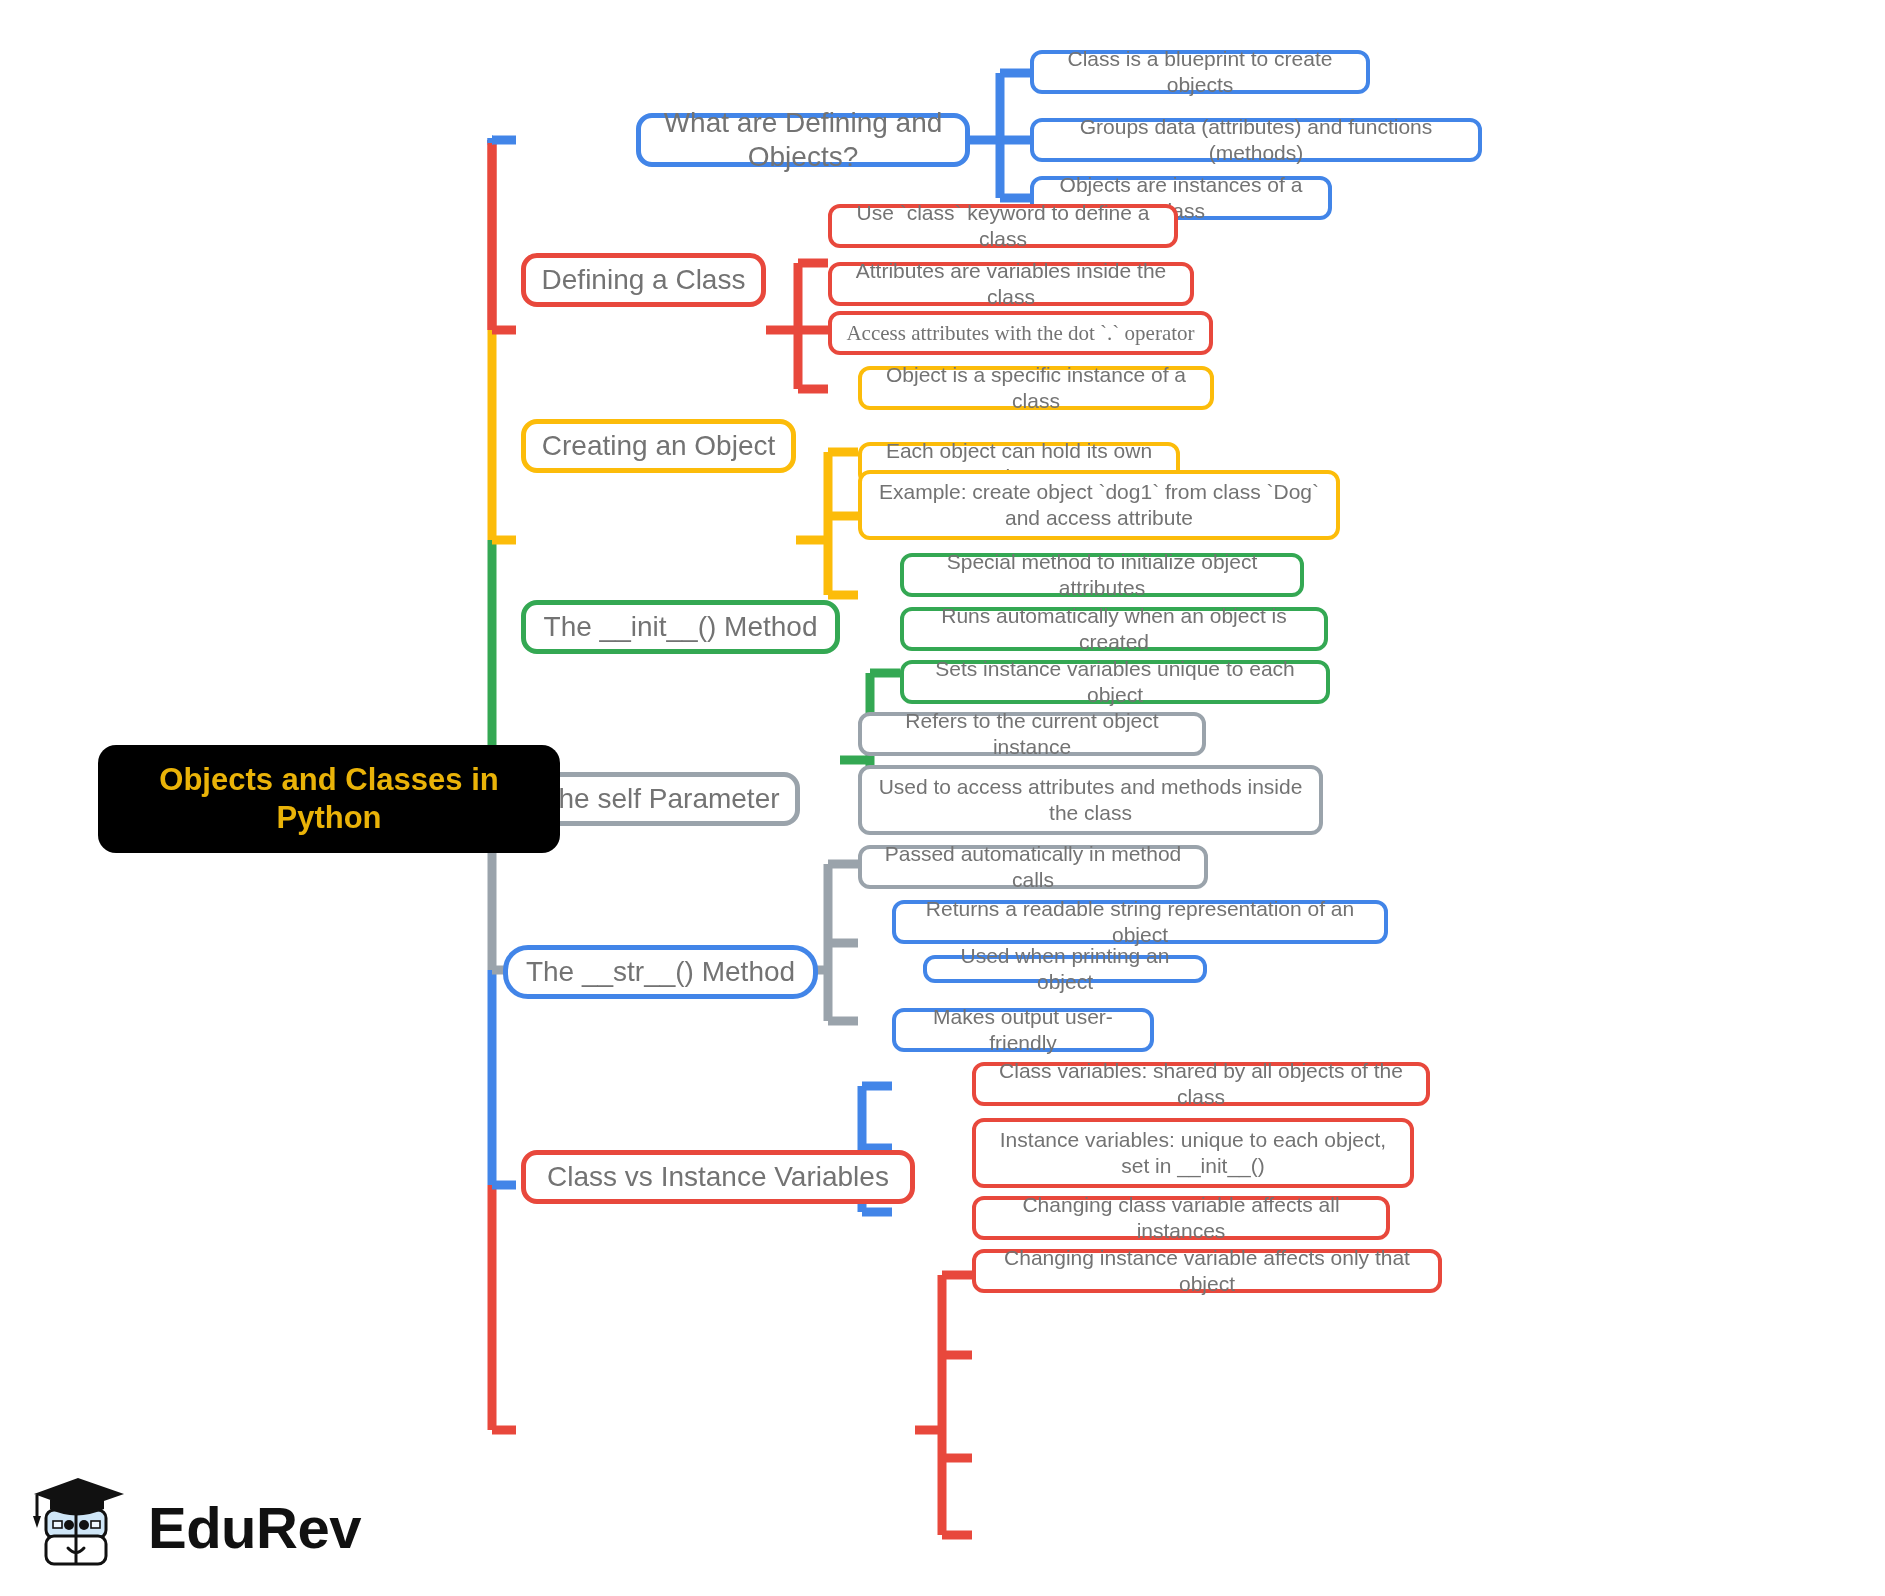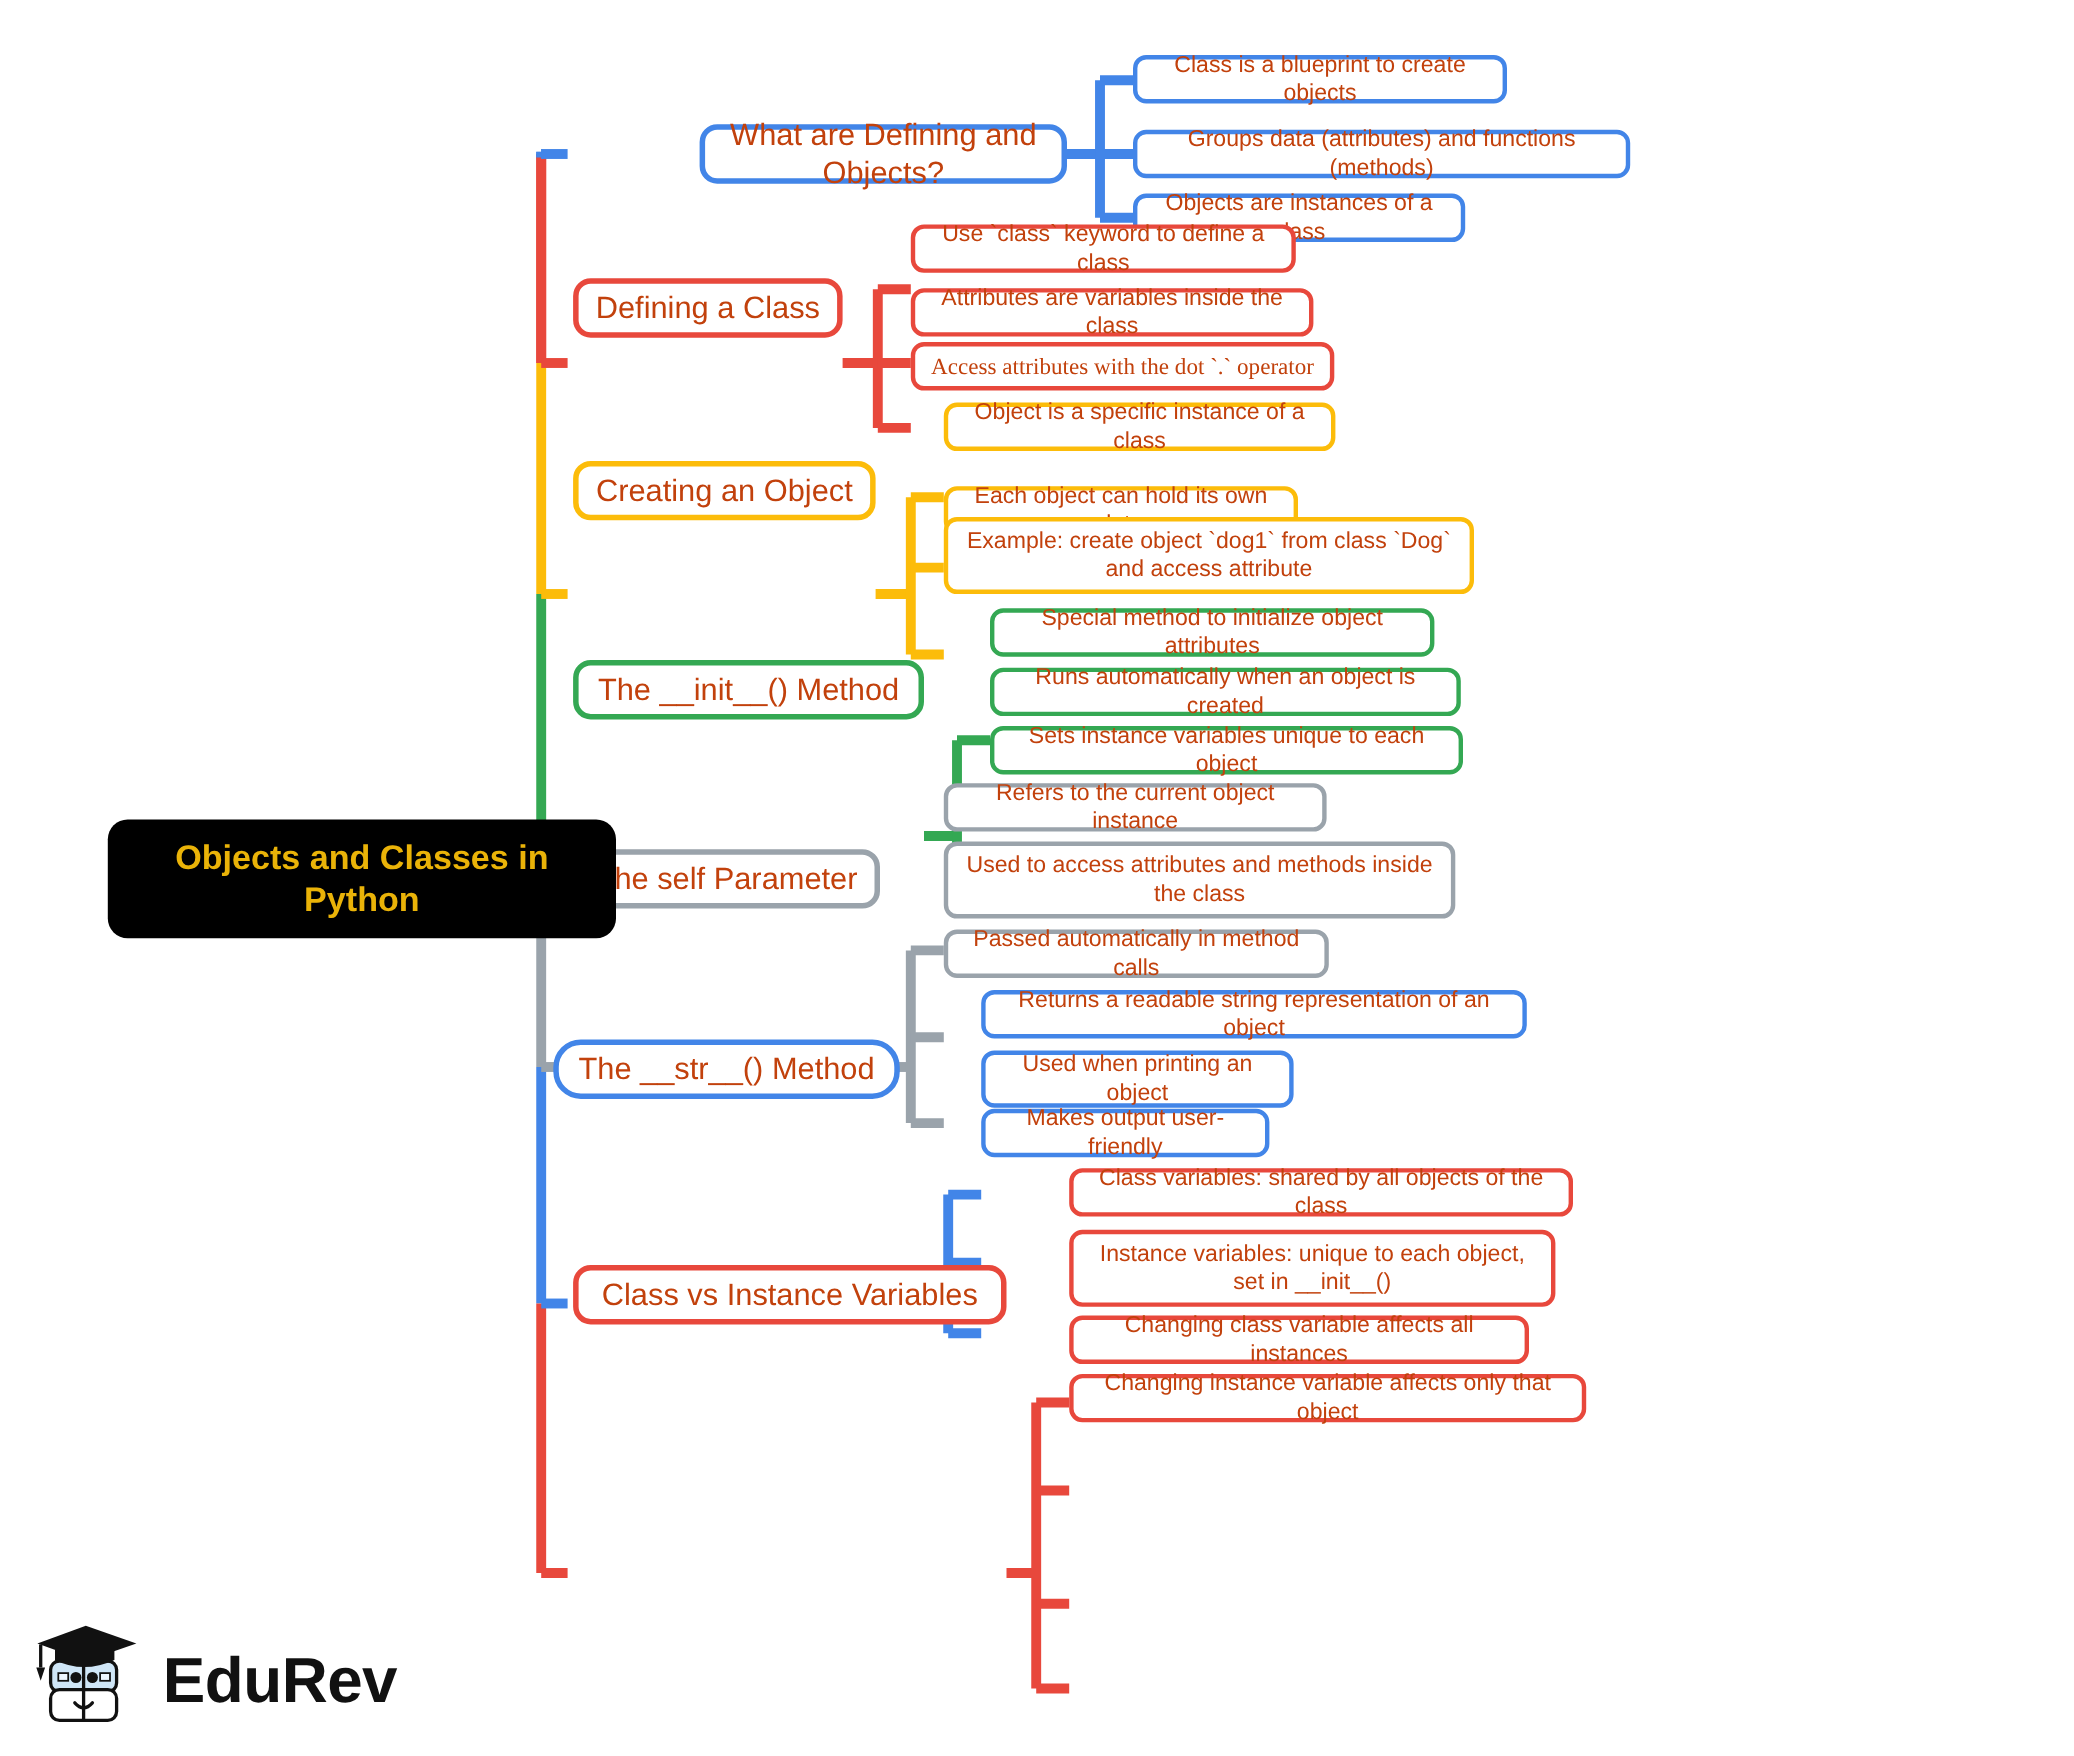--- a/index.html
+++ b/index.html
@@ -14,21 +14,21 @@
 
   .node{
     position:absolute;
     box-sizing:border-box;
     background:#ffffff;
     border-style:solid;
     display:flex;
     align-items:center;
     justify-content:center;
     text-align:center;
-    color:#c2410c;
+    color:#737373;
     z-index:3;
   }
   
   .root{
     background:#000000;
     color:#eab308;
     font-weight:bold;
     font-size:31px;
     line-height:1.22;
     border-radius:18px;
@@ -211,21 +211,21 @@
   <div class="node leaf" style="left:858px;top:845px;width:350px;height:44px;border-color:#9aa3ab;">
     <span>Passed automatically in method calls</span>
   </div>
 
   <div class="node topic" style="left:503px;top:945px;width:315px;height:54px;border-color:#4285e8;border-radius:25px;">
     <span>The __str__() Method</span>
   </div>
   <div class="node leaf" style="left:892px;top:900px;width:496px;height:44px;border-color:#4285e8;">
     <span>Returns a readable string representation of an object</span>
   </div>
-  <div class="node leaf" style="left:892px;top:955px;width:284px;height:52px;border-color:#4285e8;">
+  <div class="node leaf" style="left:923px;top:955px;width:284px;height:28px;border-color:#4285e8;">
     <span>Used when printing an object</span>
   </div>
   <div class="node leaf" style="left:892px;top:1008px;width:262px;height:44px;border-color:#4285e8;">
     <span>Makes output user-friendly</span>
   </div>
 
   <div class="node topic" style="left:521px;top:1150px;width:394px;height:54px;border-color:#e8483c;">
     <span>Class vs Instance Variables</span>
   </div>
   <div class="node leaf" style="left:972px;top:1062px;width:458px;height:44px;border-color:#e8483c;">

